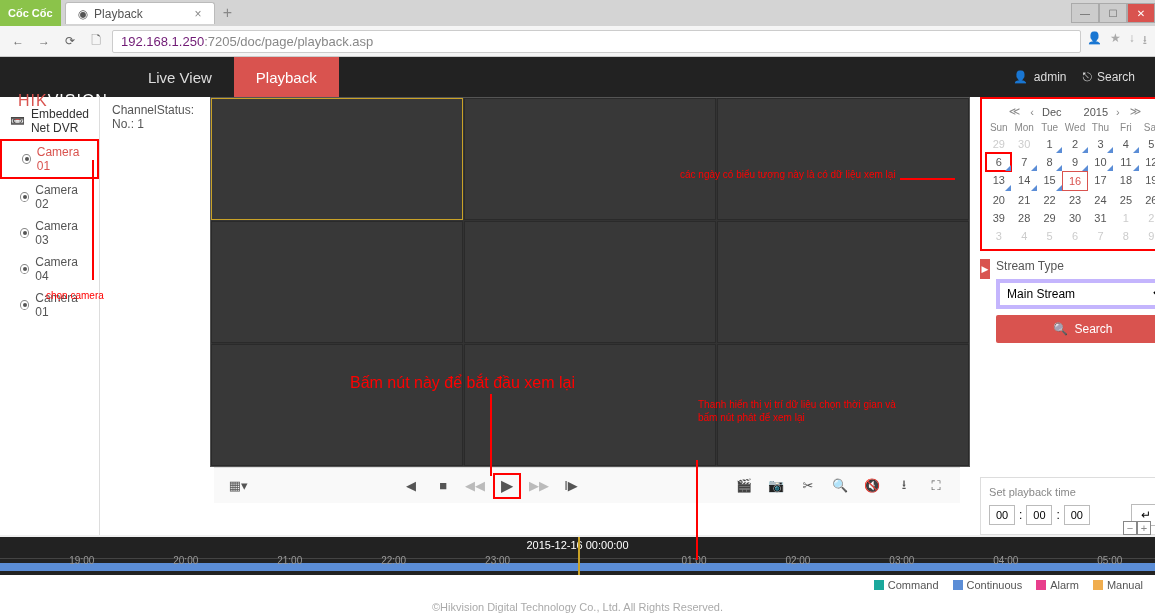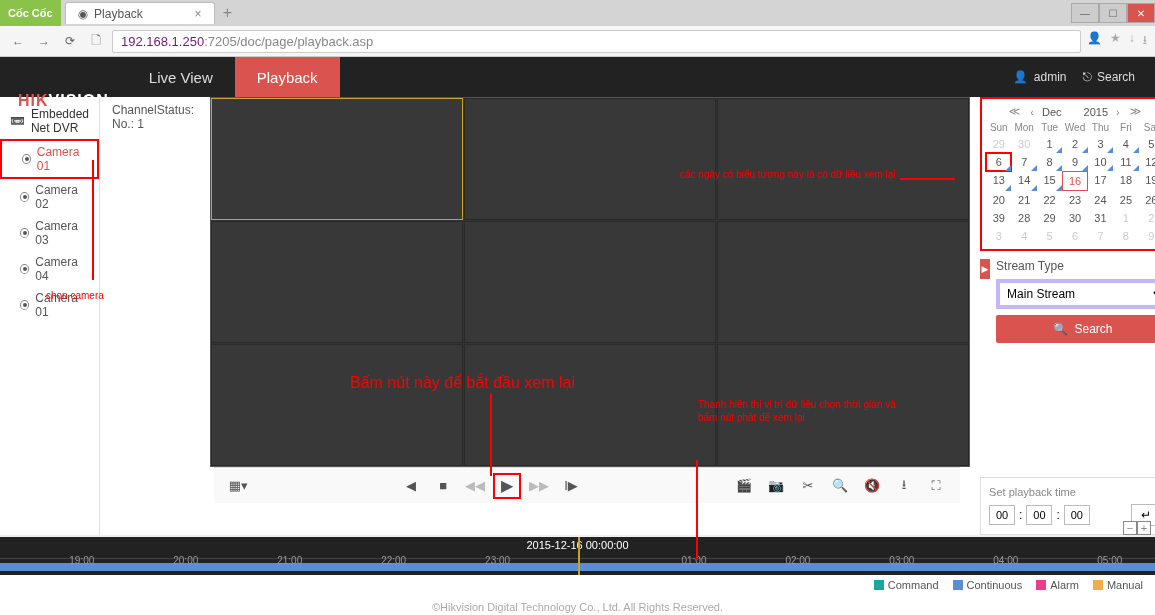--- a/index.html
+++ b/index.html
@@ -17,21 +17,21 @@
 .win-btn.close { background: #d9534f; color: #fff; }
 .addr-bar { display: flex; align-items: center; height: 30px; padding: 0 8px; background: #f5f5f5; gap: 6px; }
 .nav-btn { width: 20px; height: 20px; display: flex; align-items: center; justify-content: center; color: #666; cursor: pointer; }
 .url-box { flex: 1; background: #fff; border: 1px solid #ccc; border-radius: 2px; padding: 3px 8px; color: #555; font-size: 13px; }
 .url-box .host { color: #701a75; }
 .url-box .path { color: #888; }
 .addr-icons { display: flex; gap: 8px; color: #888; }
 
 
 .header { background: #222; height: 40px; display: flex; align-items: center; color: #ccc; }
-.logo { color: #d9534f; font-weight: bold; font-size: 16px; padding: 0 18px; letter-spacing: 1px; margin-top: 48px; }
+.logo { color: #d9534f; font-weight: normal; font-size: 16px; padding: 0 18px; letter-spacing: 1px; margin-top: 48px; }
 .logo .vision { color: #fff; }
 .nav-item { padding: 0 22px; height: 100%; display: flex; align-items: center; cursor: pointer; font-size: 15px; color: #ddd; }
 .nav-item.active { background: #d9534f; color: #fff; }
 .user-area { margin-left: auto; display: flex; align-items: center; gap: 16px; padding-right: 20px; }
 .user-area .u { display: flex; align-items: center; gap: 5px; color: #ddd; cursor: pointer; }
 
 
 .main { display: flex; height: 438px; background: #fff; }
 .sidebar { width: 160px; border-right: 1px solid #ddd; padding: 6px 0; }
 .tree-root { display: flex; align-items: center; gap: 6px; padding: 4px 10px; color: #333; font-size: 12px; }

